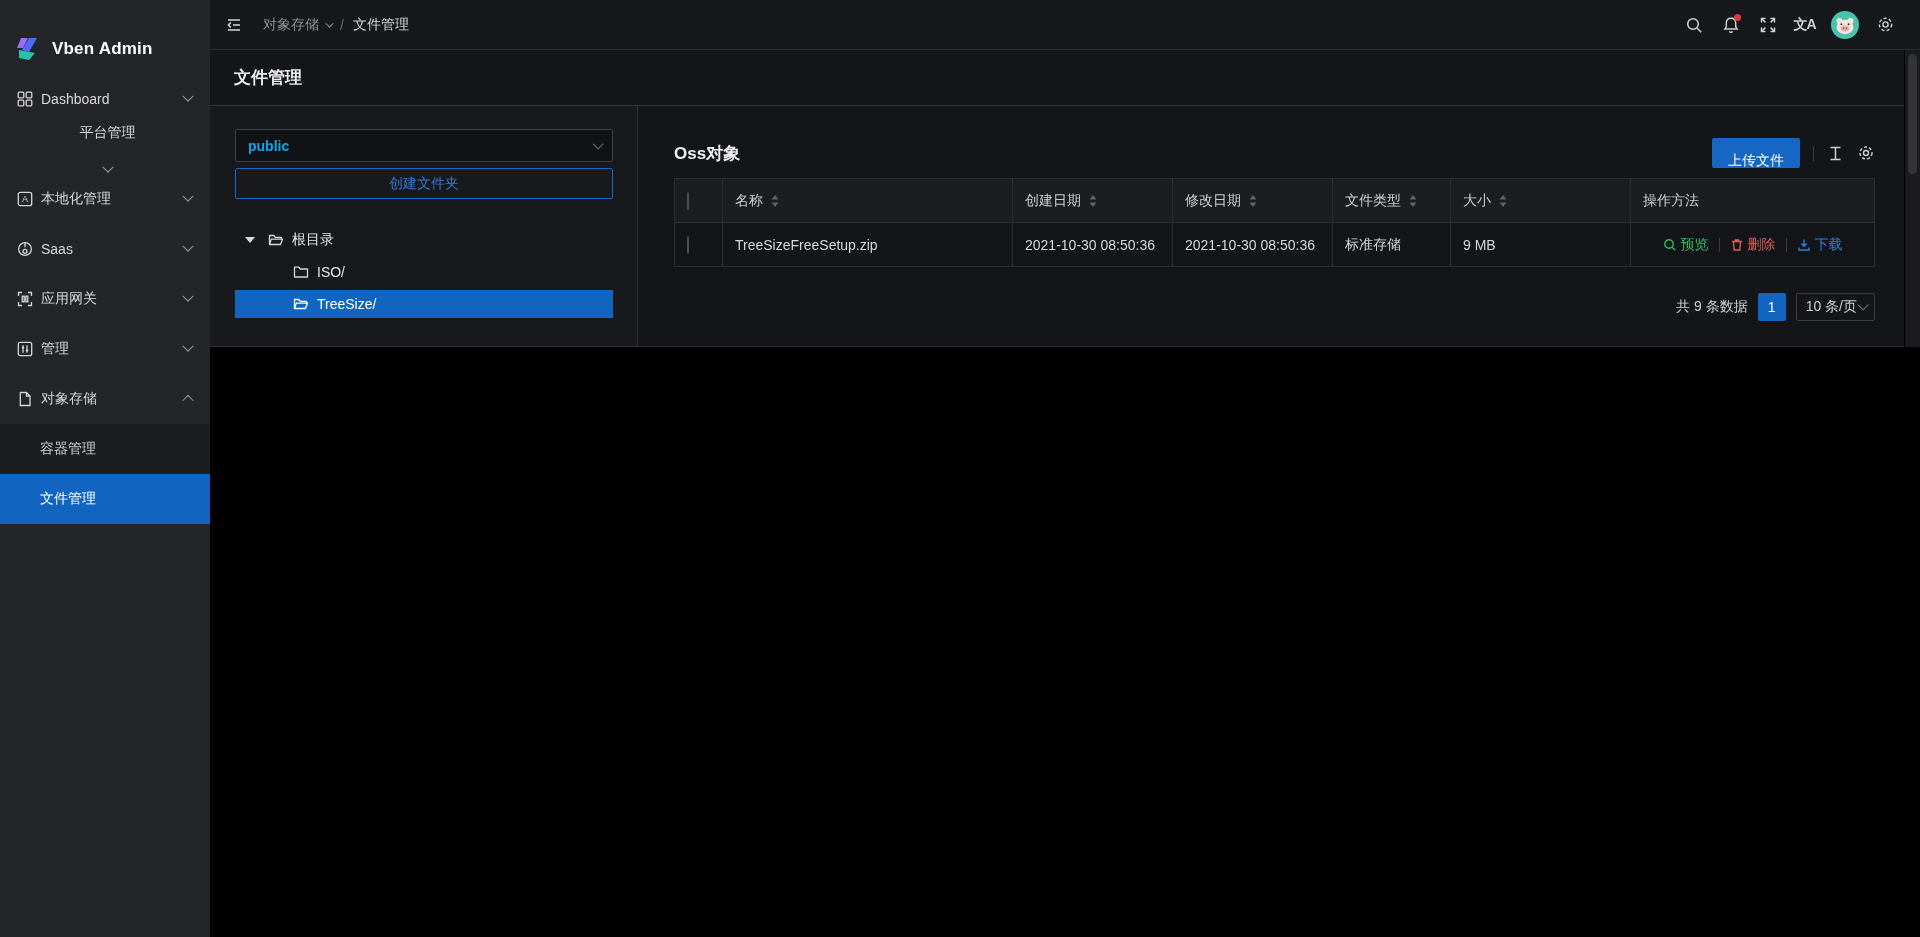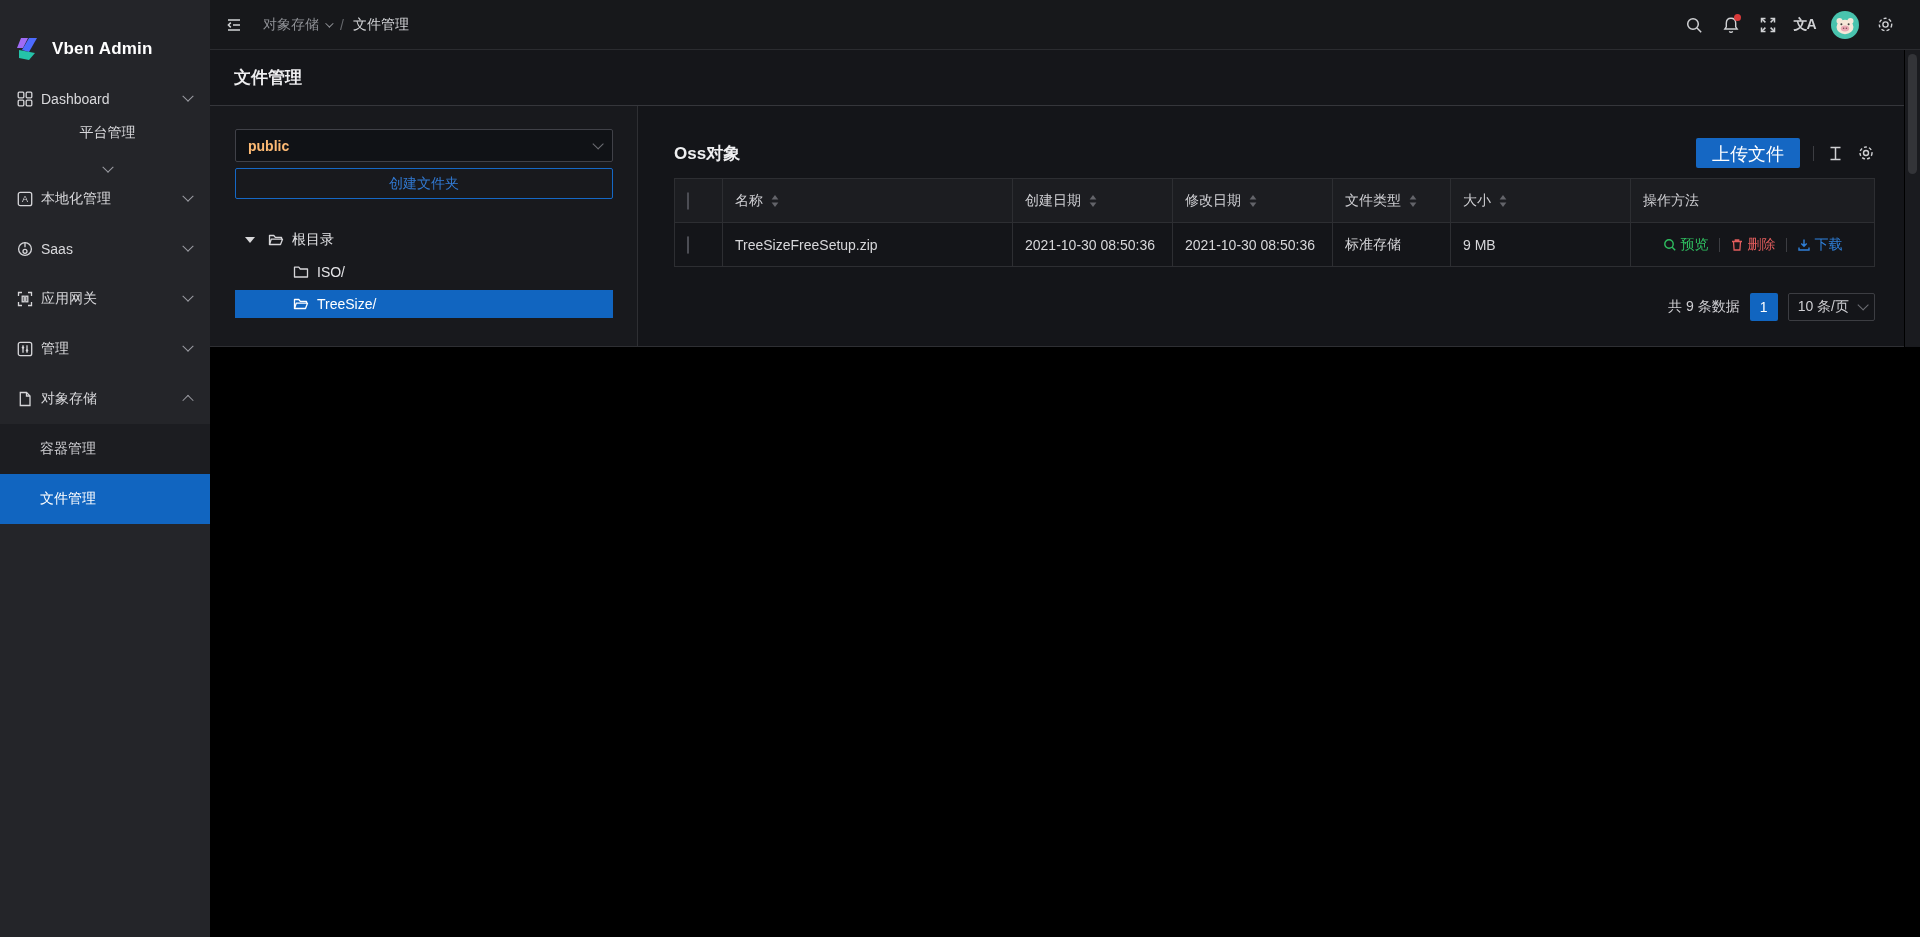--- a/index.html
+++ b/index.html
@@ -44,38 +44,38 @@
 
   
   .pagehead { position:absolute; left:210px; top:50px; right:16px; height:55px; background:#15161a; display:flex; align-items:center; padding-left:24px; }
   .page-title { font-size:17px; font-weight:600; color:#eeeef0; }
 
   
   .card { position:absolute; left:210px; top:105px; width:1694px; height:242px; background:#141519; border-top:1px solid #35363b; border-bottom:1px solid #2e2f33; display:flex; }
 
   .tree-panel { width:428px; background:#18191d; border-right:1px solid #2e2f33; padding:23px 24px 0 25px; }
   .bucket-select { height:33px; border:1px solid #404148; border-radius:2px; background:#101216; display:flex; align-items:center; justify-content:space-between; padding:0 12px; cursor:pointer; }
-  .bucket-value { font-weight:bold; color:#fdba74; }
+  .bucket-value { font-weight:bold; color:#0ea5e9; }
   .sel-chev { width:8px; height:8px; border-right:1.4px solid #6d6e74; border-bottom:1.4px solid #6d6e74; transform:rotate(45deg) translateY(-3px); }
   .create-btn { margin-top:6px; width:100%; height:31px; border:1px solid #1568c5; border-radius:2px; background:transparent; color:#3179d2; font-size:14px; display:flex; align-items:center; justify-content:center; cursor:pointer; font-family:inherit; }
   .tree { margin-top:27px; }
   .tree-row { height:28px; display:flex; align-items:center; gap:8px; cursor:pointer; margin-bottom:4px; color:#e4e4e7; }
   .tree-row.root { padding-left:10px; }
   .tree-row.child { padding-left:58px; }
   .tree-row.selected { background:#1165c0; color:#ffffff; }
   .tree-caret { width:0; height:0; border-left:5px solid transparent; border-right:5px solid transparent; border-top:6px solid #d8d8da; margin-right:5px; }
   .folder-ico { width:16px; height:16px; color:#d6d6d9; flex:0 0 auto; }
   .tree-row.selected .folder-ico { color:#fff; }
 
   
   .table-panel { flex:1; padding:32px 29px 0 36px; display:flex; flex-direction:column; }
   .tp-head { display:flex; align-items:center; height:30px; }
   .tp-title { font-size:17px; font-weight:bold; color:#efeff1; }
   .tp-tools { margin-left:auto; display:flex; align-items:center; gap:13px; }
-  .upload-btn { background:#1567c3; border:none; border-radius:2px; color:#fff; height:30px; padding:4px 16px; font-size:18px; cursor:pointer; font-family:inherit; }
+  .upload-btn { background:#1567c3; border:none; border-radius:2px; color:#fff; height:30px; padding:14px 16px; font-size:14px; cursor:pointer; font-family:inherit; }
   .vdiv { width:1px; height:15px; background:#3c3d42; }
   .tool-icon { color:#cfd0d3; cursor:pointer; }
 
   table.oss { width:100%; border-collapse:collapse; margin-top:10px; table-layout:fixed; }
   .oss th, .oss td { border:1px solid #2d2e32; height:44px; padding:0 12px; text-align:left; font-weight:normal; overflow:hidden; white-space:nowrap; }
   .oss th { background:#1c1d21; color:#cfcfd3; }
   .oss td { background:#141519; color:#d7d7da; }
   .col-check { width:48px; }
   .col-name { width:290px;margin-top:16px; }
   .col-date { width:160px; }
@@ -87,21 +87,21 @@
   .checkbox { width:16px; height:16px; border:1px solid #4c4d54; border-radius:2px; background:#1a1b1f; margin:0 auto; cursor:pointer; }
   .actions { display:flex; align-items:center; justify-content:center; gap:10px; }
   .action { display:flex; align-items:center; gap:4px; cursor:pointer; }
   .action.preview { color:#2fbe60; }
   .action.delete { color:#e05c5c; }
   .action.download { color:#2f7fd8; }
   .act-div { width:1px; height:14px; background:#3c3d42; }
 
   .pager { display:flex; align-items:center; justify-content:flex-end; gap:10px; margin-top:26px; color:#cfcfd3; }
   .page-active { width:28px; height:28px; background:#1165c0; border-radius:2px; color:#fff; display:flex; align-items:center; justify-content:center; cursor:pointer; }
-  .size-select { height:28px; border:1px solid #3c3d42; border-radius:2px; display:flex; align-items:center; gap:8px; padding:0 9px; cursor:pointer; background:#141519; }
+  .size-select { height:28px; border:1px solid #3c3d42; border-radius:2px; display:flex; align-items:center; padding:0 9px; cursor:pointer; background:#141519; }
 
   .scroll-track { position:absolute; right:0; top:50px; width:15px; height:297px; background:#1a1b1f; }
   .scroll-thumb { position:absolute; left:3px; top:4px; width:9px; height:120px; border-radius:5px; background:#333438; cursor:pointer; }
 </style>
 </head>
 <body>
 
 <aside class="sidebar">
   <div class="logo-row">
     <span>

